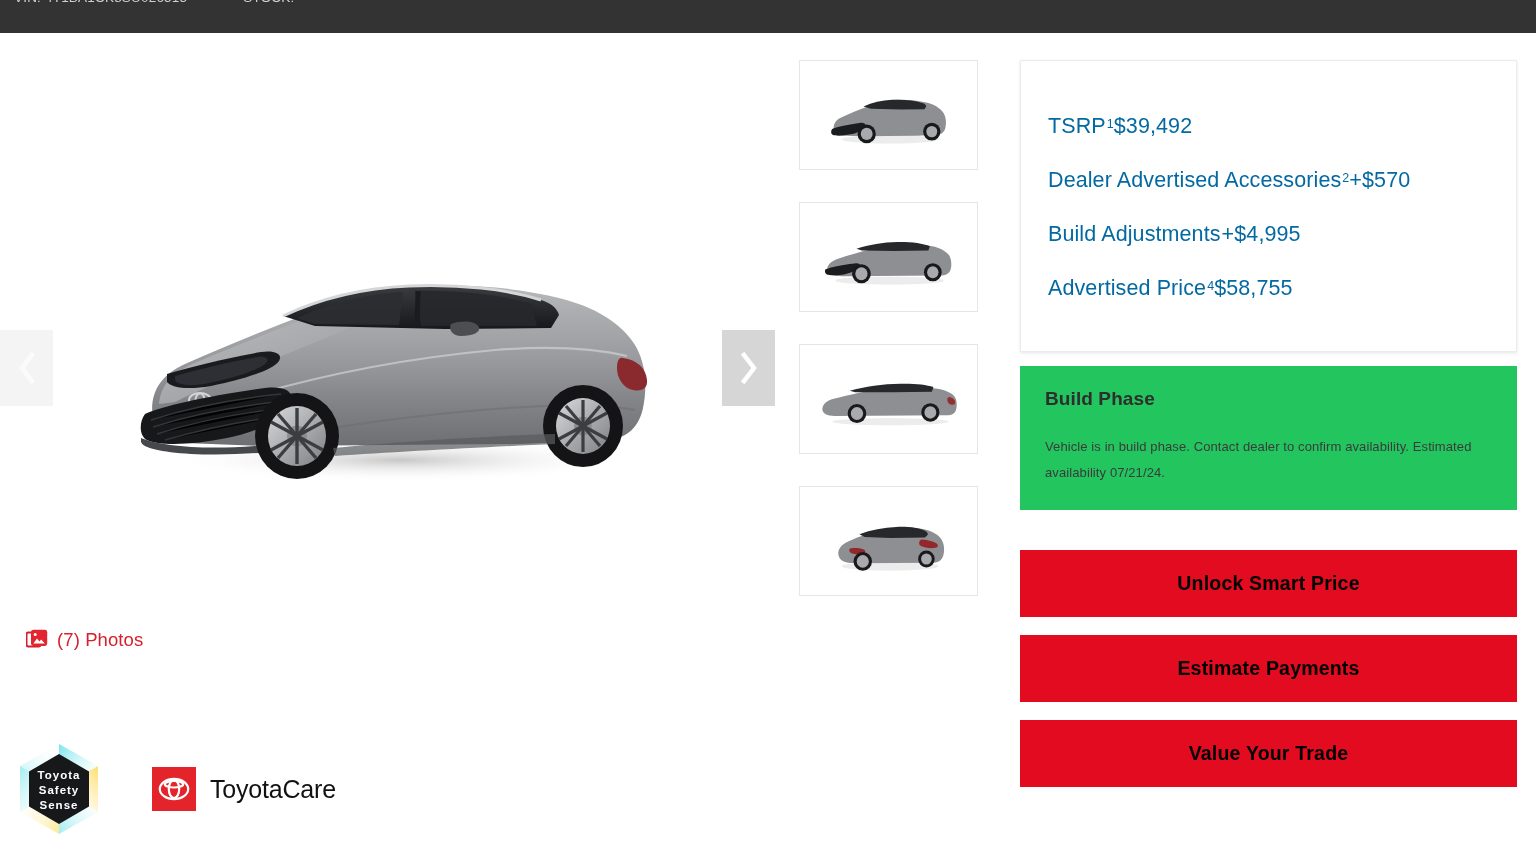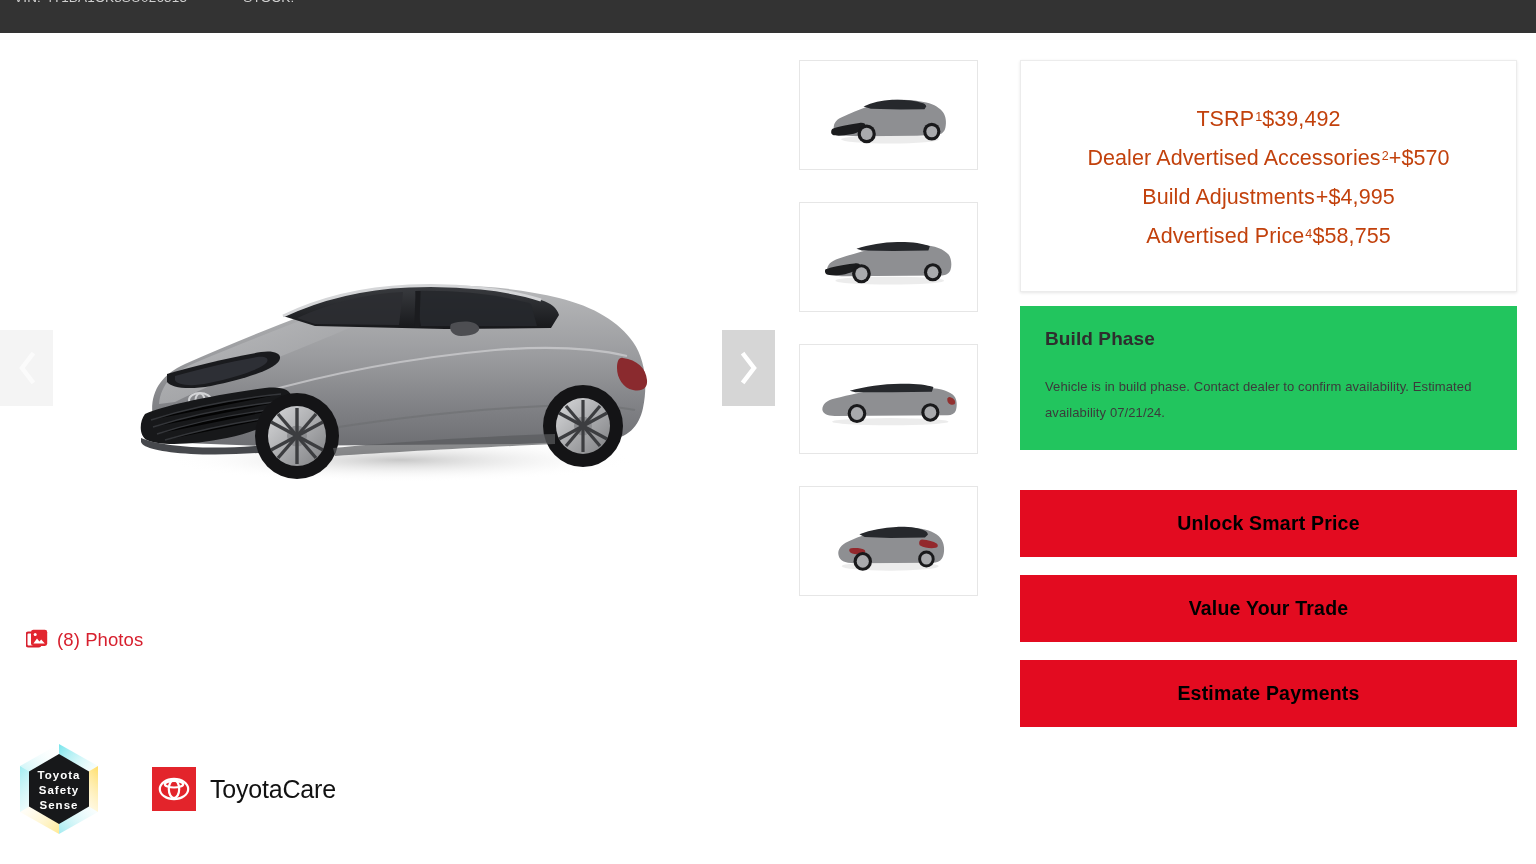--- a/index.html
+++ b/index.html
@@ -66,22 +66,22 @@
   
   .rail { position: absolute; left: 1020px; top: 60px; width: 497px; }
 
   .price-card {
     background: #ffffff;
     border: 1px solid #ececec;
     box-shadow: 0 1px 3px rgba(0,0,0,.10);
     padding: 40px 27px 34px 27px;
   }
   .price-row {
-    display: flex; justify-content: center; align-items: baseline;
-    font-size: 21.5px; color: #c2410c; line-height: 36px;
+    display: flex; justify-content: flex-start; align-items: baseline;
+    font-size: 21.5px; color: #0369a1; line-height: 51px;
     letter-spacing: .1px;
   }
   .price-row .lbl { white-space: nowrap; }
   .price-row .val { white-space: nowrap; }
   .sup { font-size: 12.5px; vertical-align: baseline; position: relative; top: -5px; margin-left: 1px; }
 
   .build-box {
     margin-top: 14px;
     background: #22c55e;
     padding: 22px 25px 24px 25px;
@@ -230,21 +230,21 @@
       </svg>
     </div>
 
     <div class="photos-link">
       <svg width="22" height="22" viewBox="0 0 22 22">
         <rect x="0.5" y="3.5" width="14" height="14" rx="2" fill="none" stroke="#d7202e" stroke-width="2"></rect>
         <rect x="5" y="0.8" width="16.2" height="16.2" rx="2.4" fill="#e2262f"></rect>
         <path d="M7.4 14.4 L11 9.6 L13.4 12.6 L15.2 10.6 L18.8 14.4 Z" fill="#ffffff"></path>
         <circle cx="9.2" cy="5.4" r="1.5" fill="#ffffff"></circle>
       </svg>
-      <span class="label">(8) Photos</span>
+      <span class="label">(7) Photos</span>
     </div>
   </div>
 
   <div class="thumbs">
 
     <div class="thumb">
       <svg width="150" height="66" viewBox="0 0 560 290">
         <ellipse cx="285" cy="252" rx="215" ry="18" fill="#d9d9d9" opacity="0.5"></ellipse>
         <path d="M38 212 C34 186 44 168 70 156 C108 139 150 122 192 106 C226 93 262 82 300 79
                  C352 75 404 80 444 90 C480 99 504 114 518 134 C530 151 533 176 528 200
@@ -322,22 +322,22 @@
         <span class="val">$58,755</span>
       </div>
     </div>
 
     <div class="build-box">
       <div class="build-title">Build Phase</div>
       <div class="build-text">Vehicle is in build phase. Contact dealer to confirm availability. Estimated availability 07/21/24.</div>
     </div>
 
     <button class="cta first">Unlock Smart Price</button>
+    <button class="cta mid">Estimate Payments</button>
     <button class="cta last">Value Your Trade</button>
-    <button class="cta mid">Estimate Payments</button>
   </div>
 
   <div class="badges">
 
     <div class="tss">
       <svg width="94" height="94" viewBox="0 0 94 94">
         <defs>
           <linearGradient id="ray1" x1="0" y1="0" x2="1" y2="1">
             <stop offset="0" stop-color="#5fe0e8"></stop>
               <stop offset="1" stop-color="#ffffff" stop-opacity="0"></stop>

